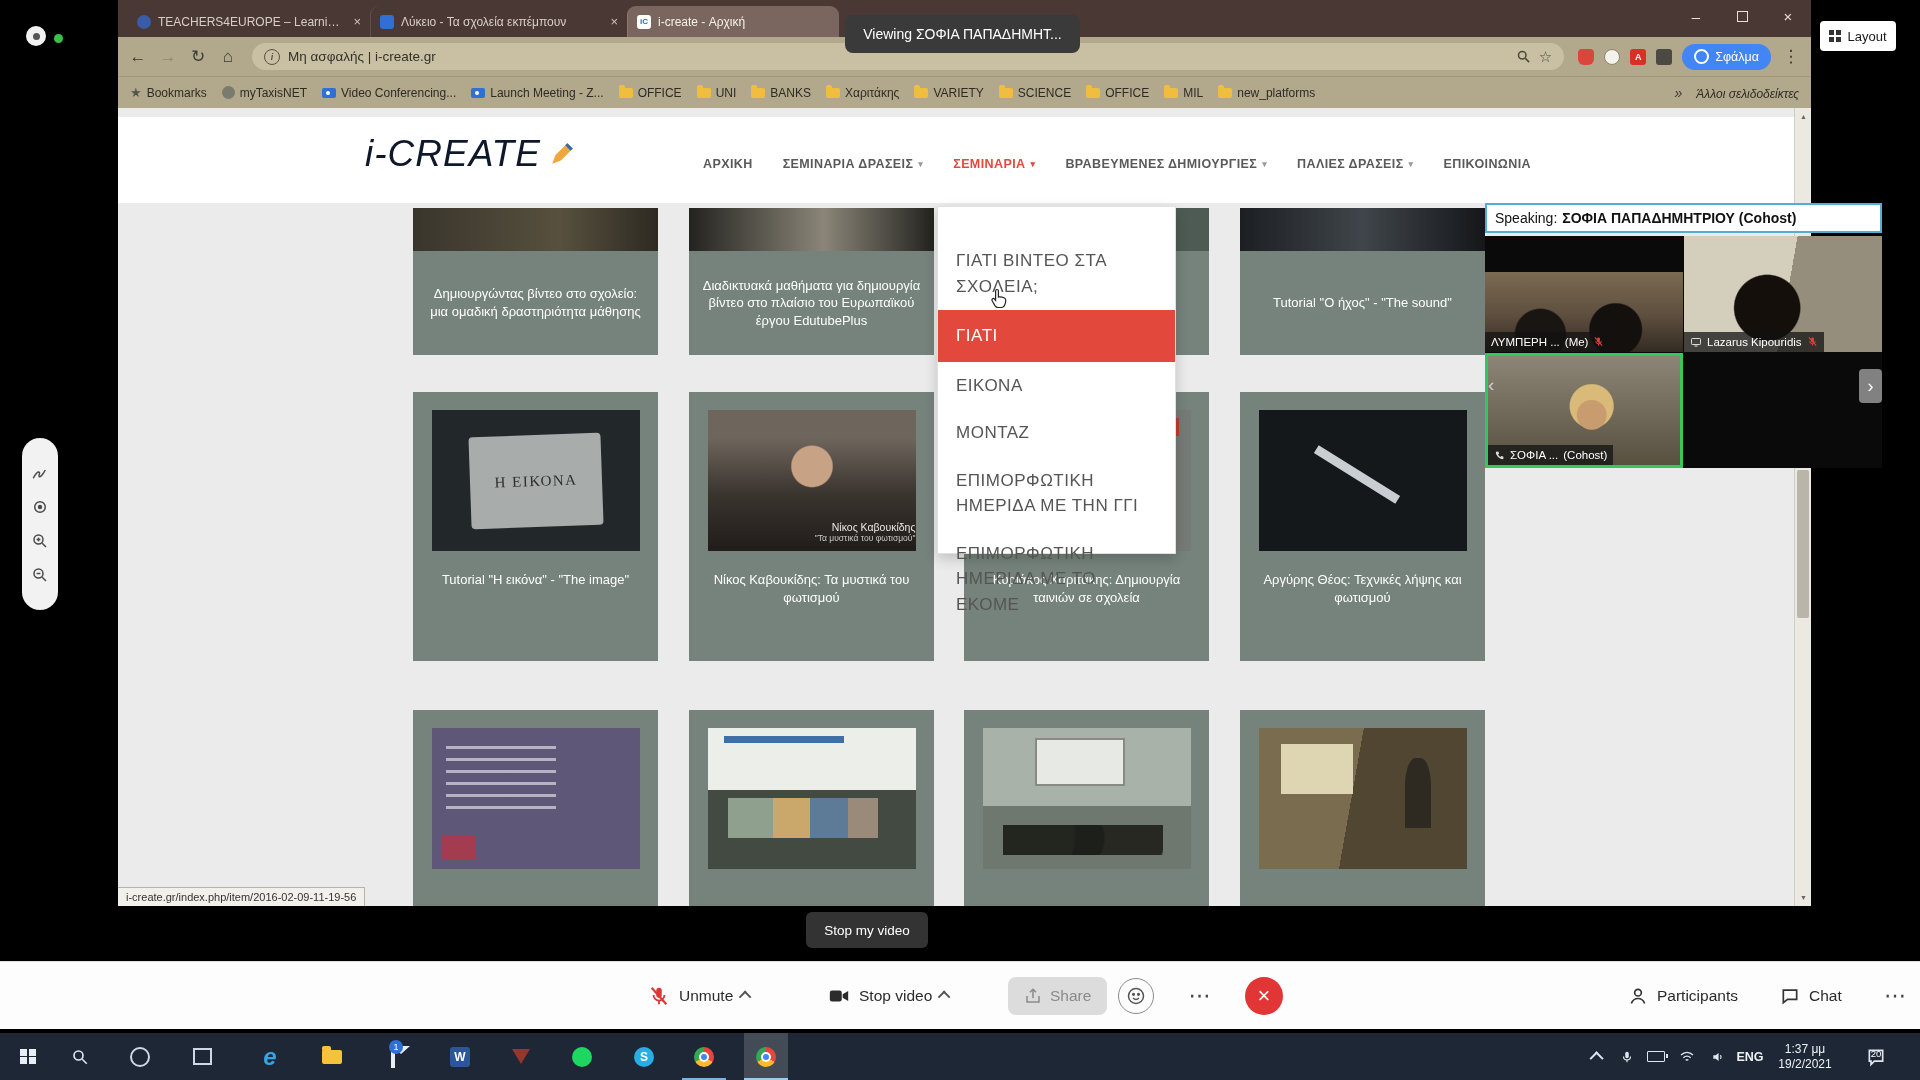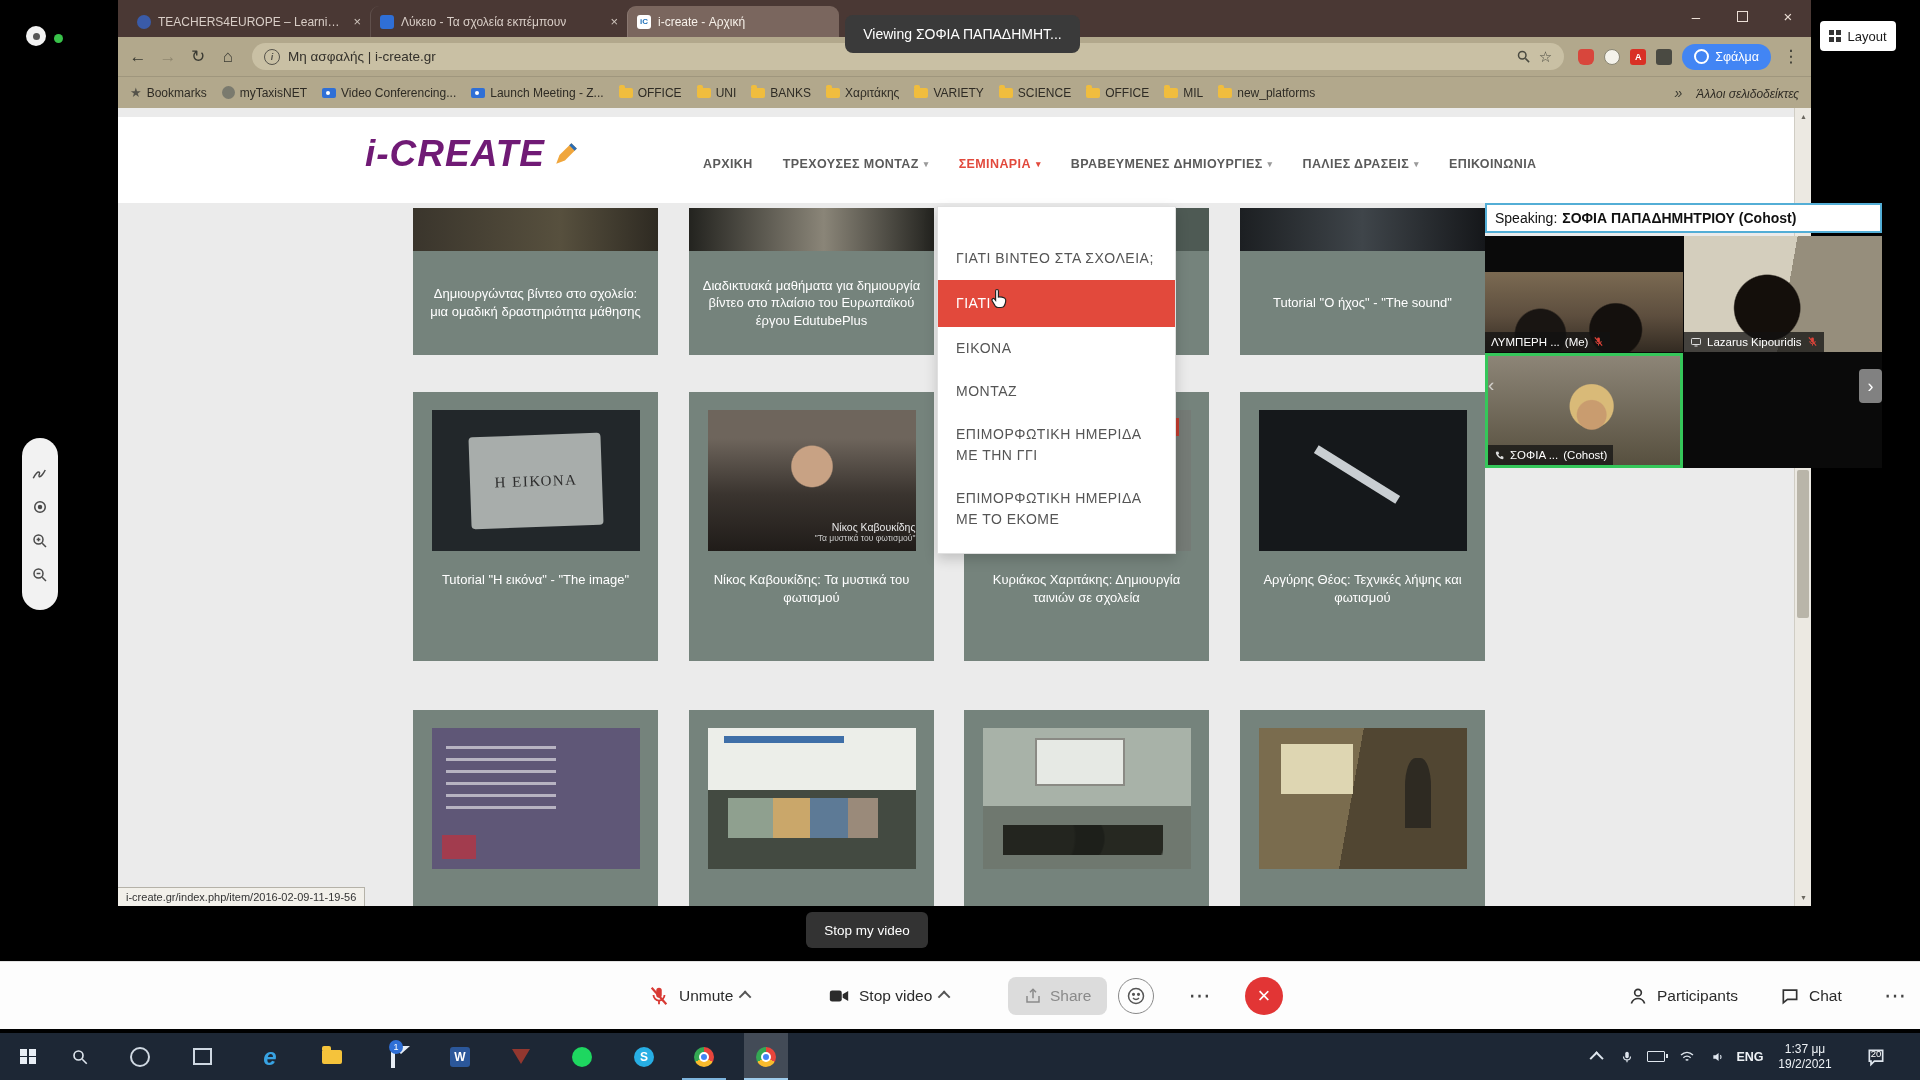--- a/index.html
+++ b/index.html
@@ -72,21 +72,21 @@
   .cam{width:14px;height:10px;background:#2f6fd6;border-radius:2px;position:relative;flex:none;}
   .cam::after{content:"";position:absolute;left:4px;top:3px;width:4px;height:4px;border-radius:50%;background:#fff;}
   .site-cir{width:13px;height:13px;border-radius:50%;background:#7a7a6e;flex:none;}
   .bm-star{color:#55534a;font-size:13px;}
   .bm-right{margin-left:auto;display:flex;align-items:flex-end;gap:14px;font-style:italic;}
 
   
   .page{position:absolute;left:0;top:108px;width:100%;height:798px;background:#ebebeb;overflow:hidden;}
   .site-header{position:absolute;left:0;top:9px;right:17px;height:86px;background:#fff;}
   .logo{position:absolute;left:247px;top:16px;display:flex;align-items:center;gap:8px;}
-  .logo-txt{font-size:37px;font-weight:bold;font-style:italic;color:#701a75;letter-spacing:1px;}
+  .logo-txt{font-size:37px;font-weight:normal;font-style:italic;color:#0f172a;letter-spacing:1px;}
   .sitenav{position:absolute;left:585px;top:40px;display:flex;gap:30px;font-size:12.5px;font-weight:bold;
            color:#5a5a5a;letter-spacing:.4px;white-space:nowrap;}
   .nitem{display:flex;align-items:center;gap:5px;}
   .nitem .g-navcaret{font-size:9px;color:#9a9a9a;}
   .nitem.red,.nitem.red .g-navcaret{color:#e2493c;}
 
   .card{position:absolute;width:245px;background:#75837c;}
   .card-r1{top:100px;height:147px;}
   .card .strip{height:43px;}
   .s11{background:linear-gradient(90deg,#3a352c,#57503e 60%,#2e2a22);}
@@ -126,21 +126,21 @@
   .t33::after{content:"";position:absolute;bottom:14px;left:20px;width:160px;height:30px;
      background:radial-gradient(circle at 15% 40%, #23251f 0 34%, transparent 36%),
                 radial-gradient(circle at 45% 45%, #1d1f1a 0 32%, transparent 34%),
                 radial-gradient(circle at 75% 42%, #262821 0 34%, transparent 36%);}
   .t34{background:linear-gradient(100deg,#7a6c4e 0 45%,#514632 45%);}
   .t34::before{content:"";position:absolute;top:16px;left:22px;width:72px;height:50px;background:#ded6b2;}
   .t34::after{content:"";position:absolute;right:36px;top:30px;width:26px;height:70px;background:#2e2a22;border-radius:40% 40% 0 0;}
 
   .dropdown{position:absolute;left:819px;top:98px;width:239px;height:348px;background:#fff;border:1px solid #e0e0e0;
             box-shadow:0 5px 12px rgba(0,0,0,.18);padding:30px 0 0;box-sizing:border-box;z-index:6;}
-  .dd-item{padding:11px 18px;font-size:14px;color:#555;letter-spacing:.5px;line-height:1.5;}
+  .dd-item{padding:11px 18px;font-size:17px;color:#555;letter-spacing:.5px;line-height:1.5;}
   .dd-item.active{background:#e2493c;color:#fff;padding:13px 18px;}
 
   .statusbar{position:absolute;left:0;bottom:0;height:18px;background:#f2f0ea;border:1px solid #b5b2a8;border-left:0;border-bottom:0;
              display:flex;align-items:center;padding:0 8px;font-size:11px;color:#333;z-index:7;}
   .scrollbar{position:absolute;right:0;top:0;width:17px;height:798px;background:#ece9e2;border-left:1px solid #d0cdc4;box-sizing:border-box;z-index:7;}
   .sb-arrow{width:17px;height:17px;display:flex;align-items:center;justify-content:center;font-size:7px;color:#6a675f;}
   .sb-arrow.bot{position:absolute;bottom:0;}
   .sb-thumb{position:absolute;left:2px;top:362px;width:12px;height:148px;background:#b9b5a9;border-radius:2px;}
 
   
@@ -365,21 +365,21 @@
           <svg width="26" height="26" viewBox="0 0 24 24">
             <path d="M3 21l3-8 11-11 5 5-11 11z" fill="#f0a63c"></path>
               <path d="M17 2l5 5-2 2-5-5z" fill="#2a6db5"></path>
           </svg>
         </div>
         <div class="sitenav">
           <span class="nitem">
               <span>ΑΡΧΙΚΗ</span>
             </span>
           <span class="nitem">
-              <span>ΤΡΕΧΟΥΣΕΣ ΜΟΝΤΑΖ</span>
+              <span>ΣΕΜΙΝΑΡΙΑ ΔΡΑΣΕΙΣ</span>
               <span class="g-navcaret"></span>
             </span>
           <span class="nitem red">
               <span>ΣΕΜΙΝΑΡΙΑ</span>
               <span class="g-navcaret"></span>
             </span>
           <span class="nitem">
               <span>ΒΡΑΒΕΥΜΕΝΕΣ ΔΗΜΙΟΥΡΓΙΕΣ</span>
               <span class="g-navcaret"></span>
             </span>

